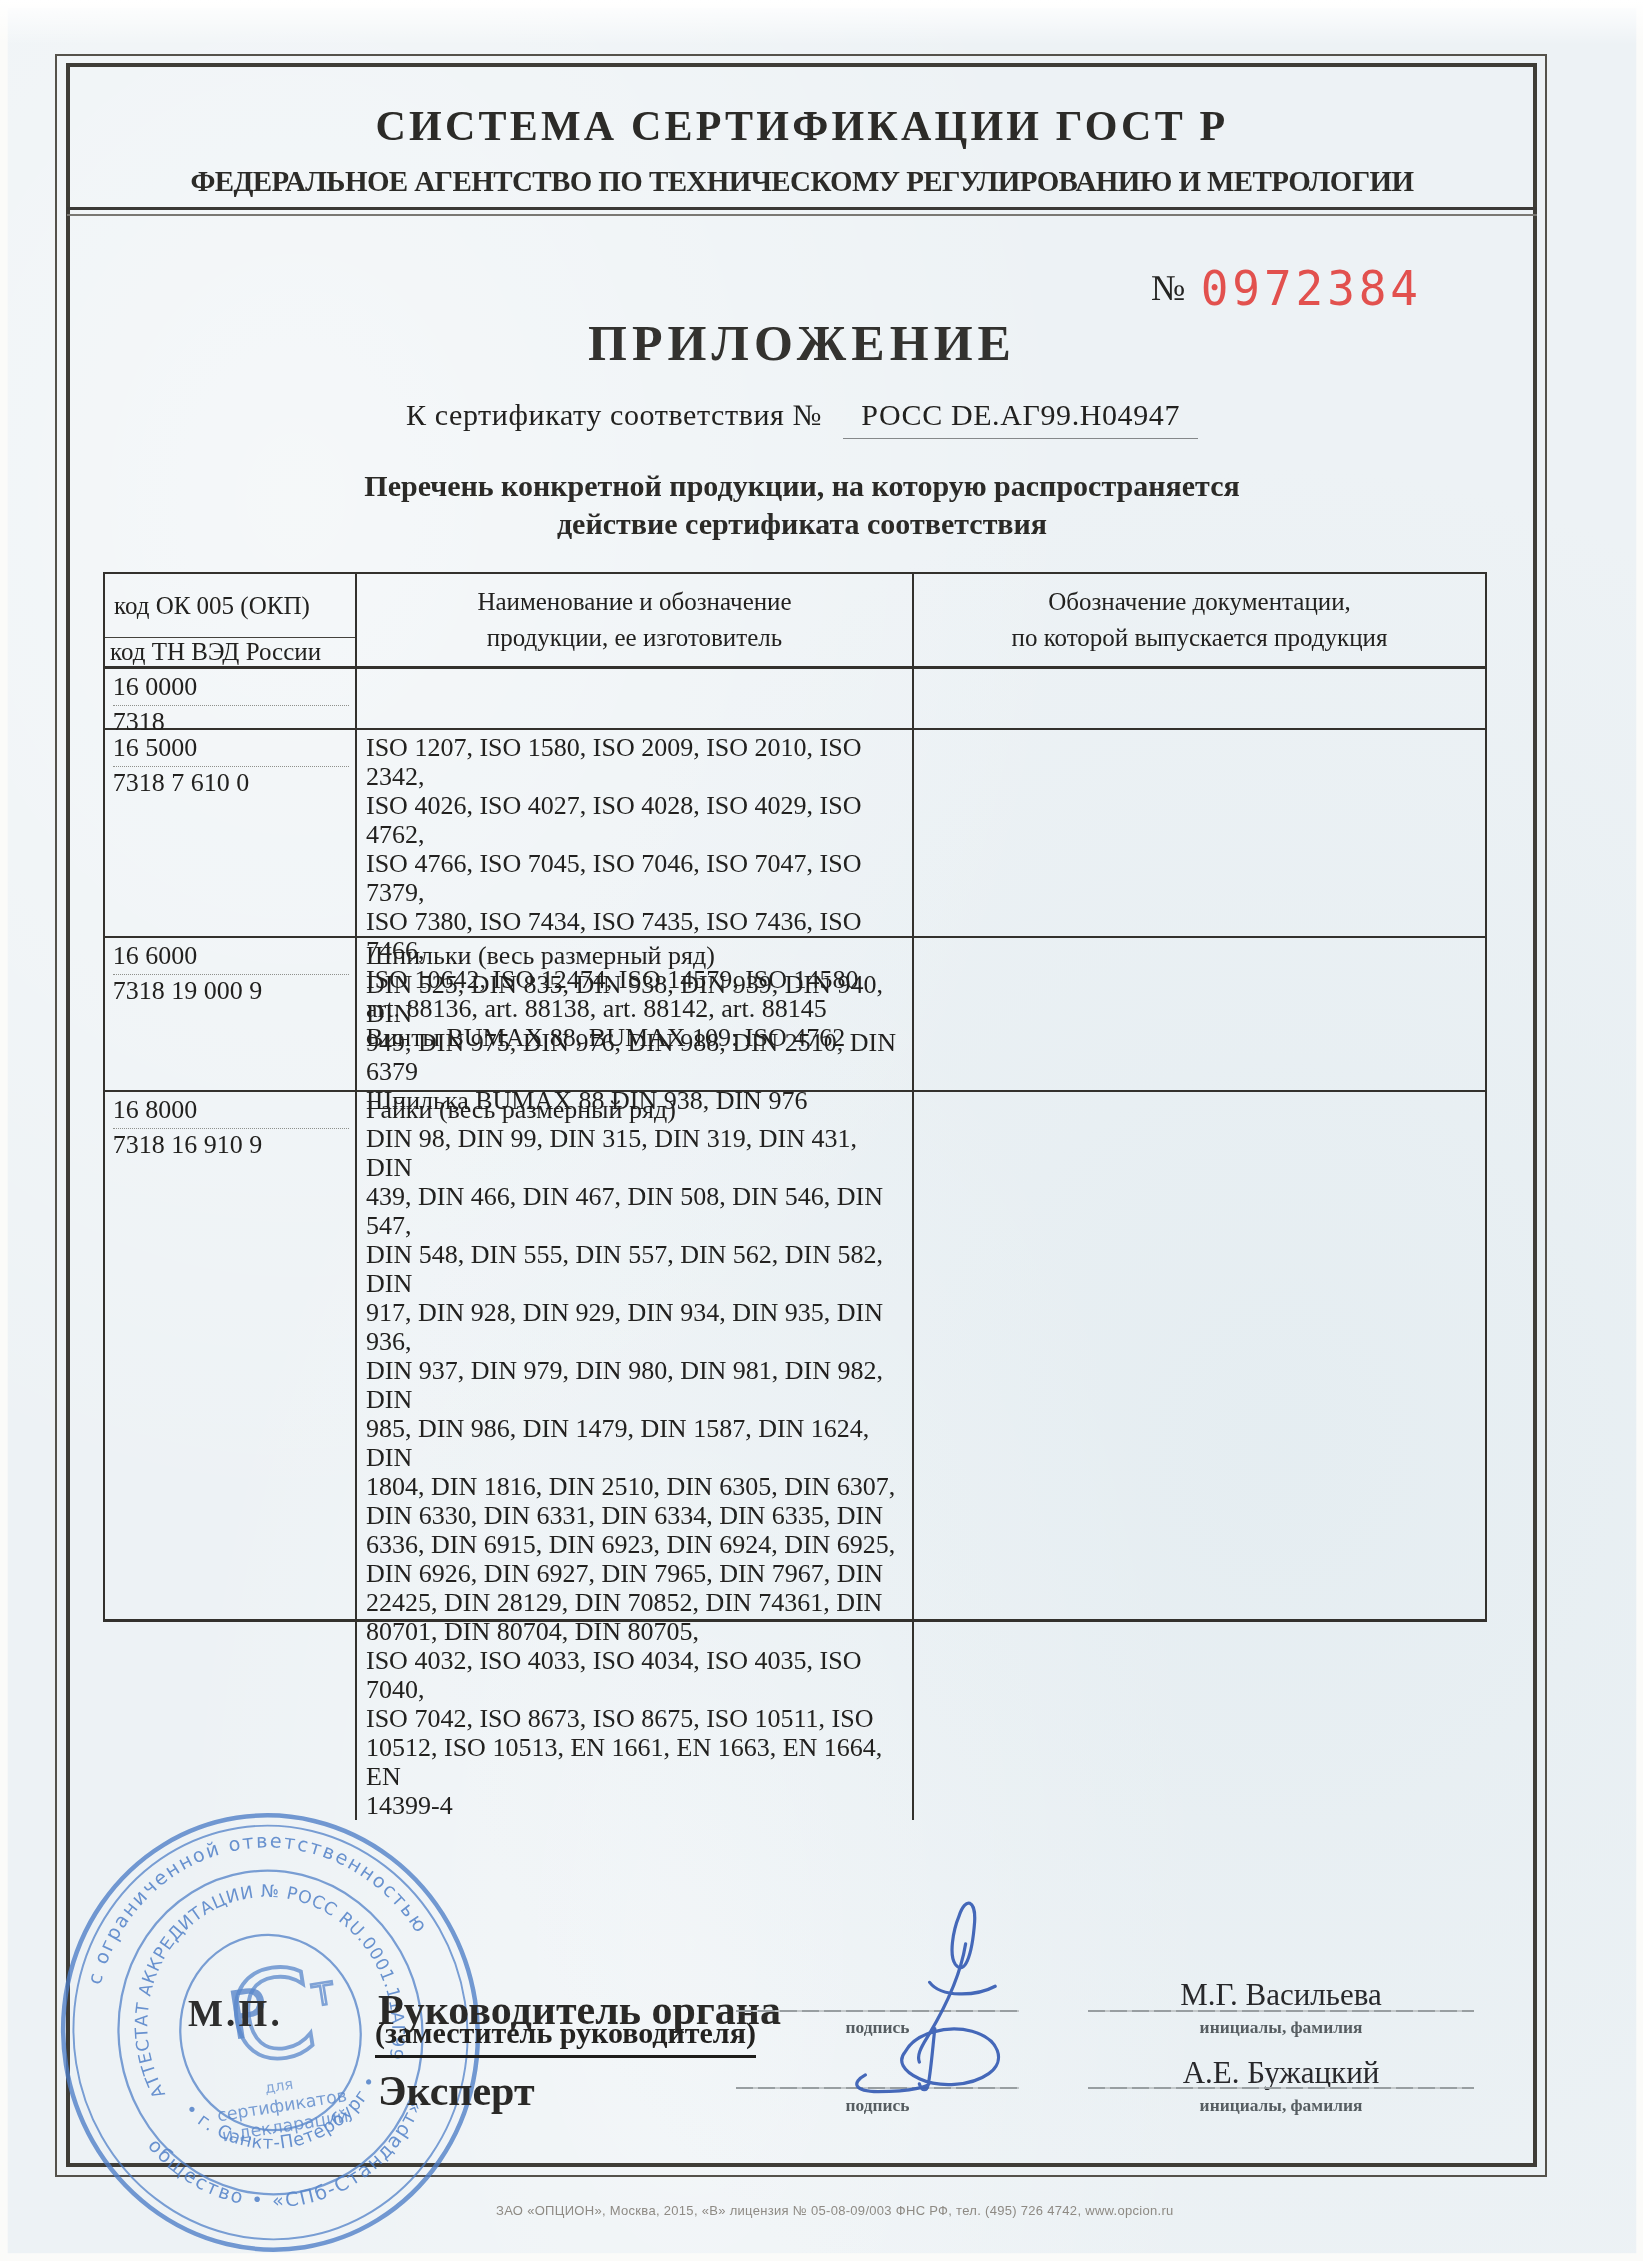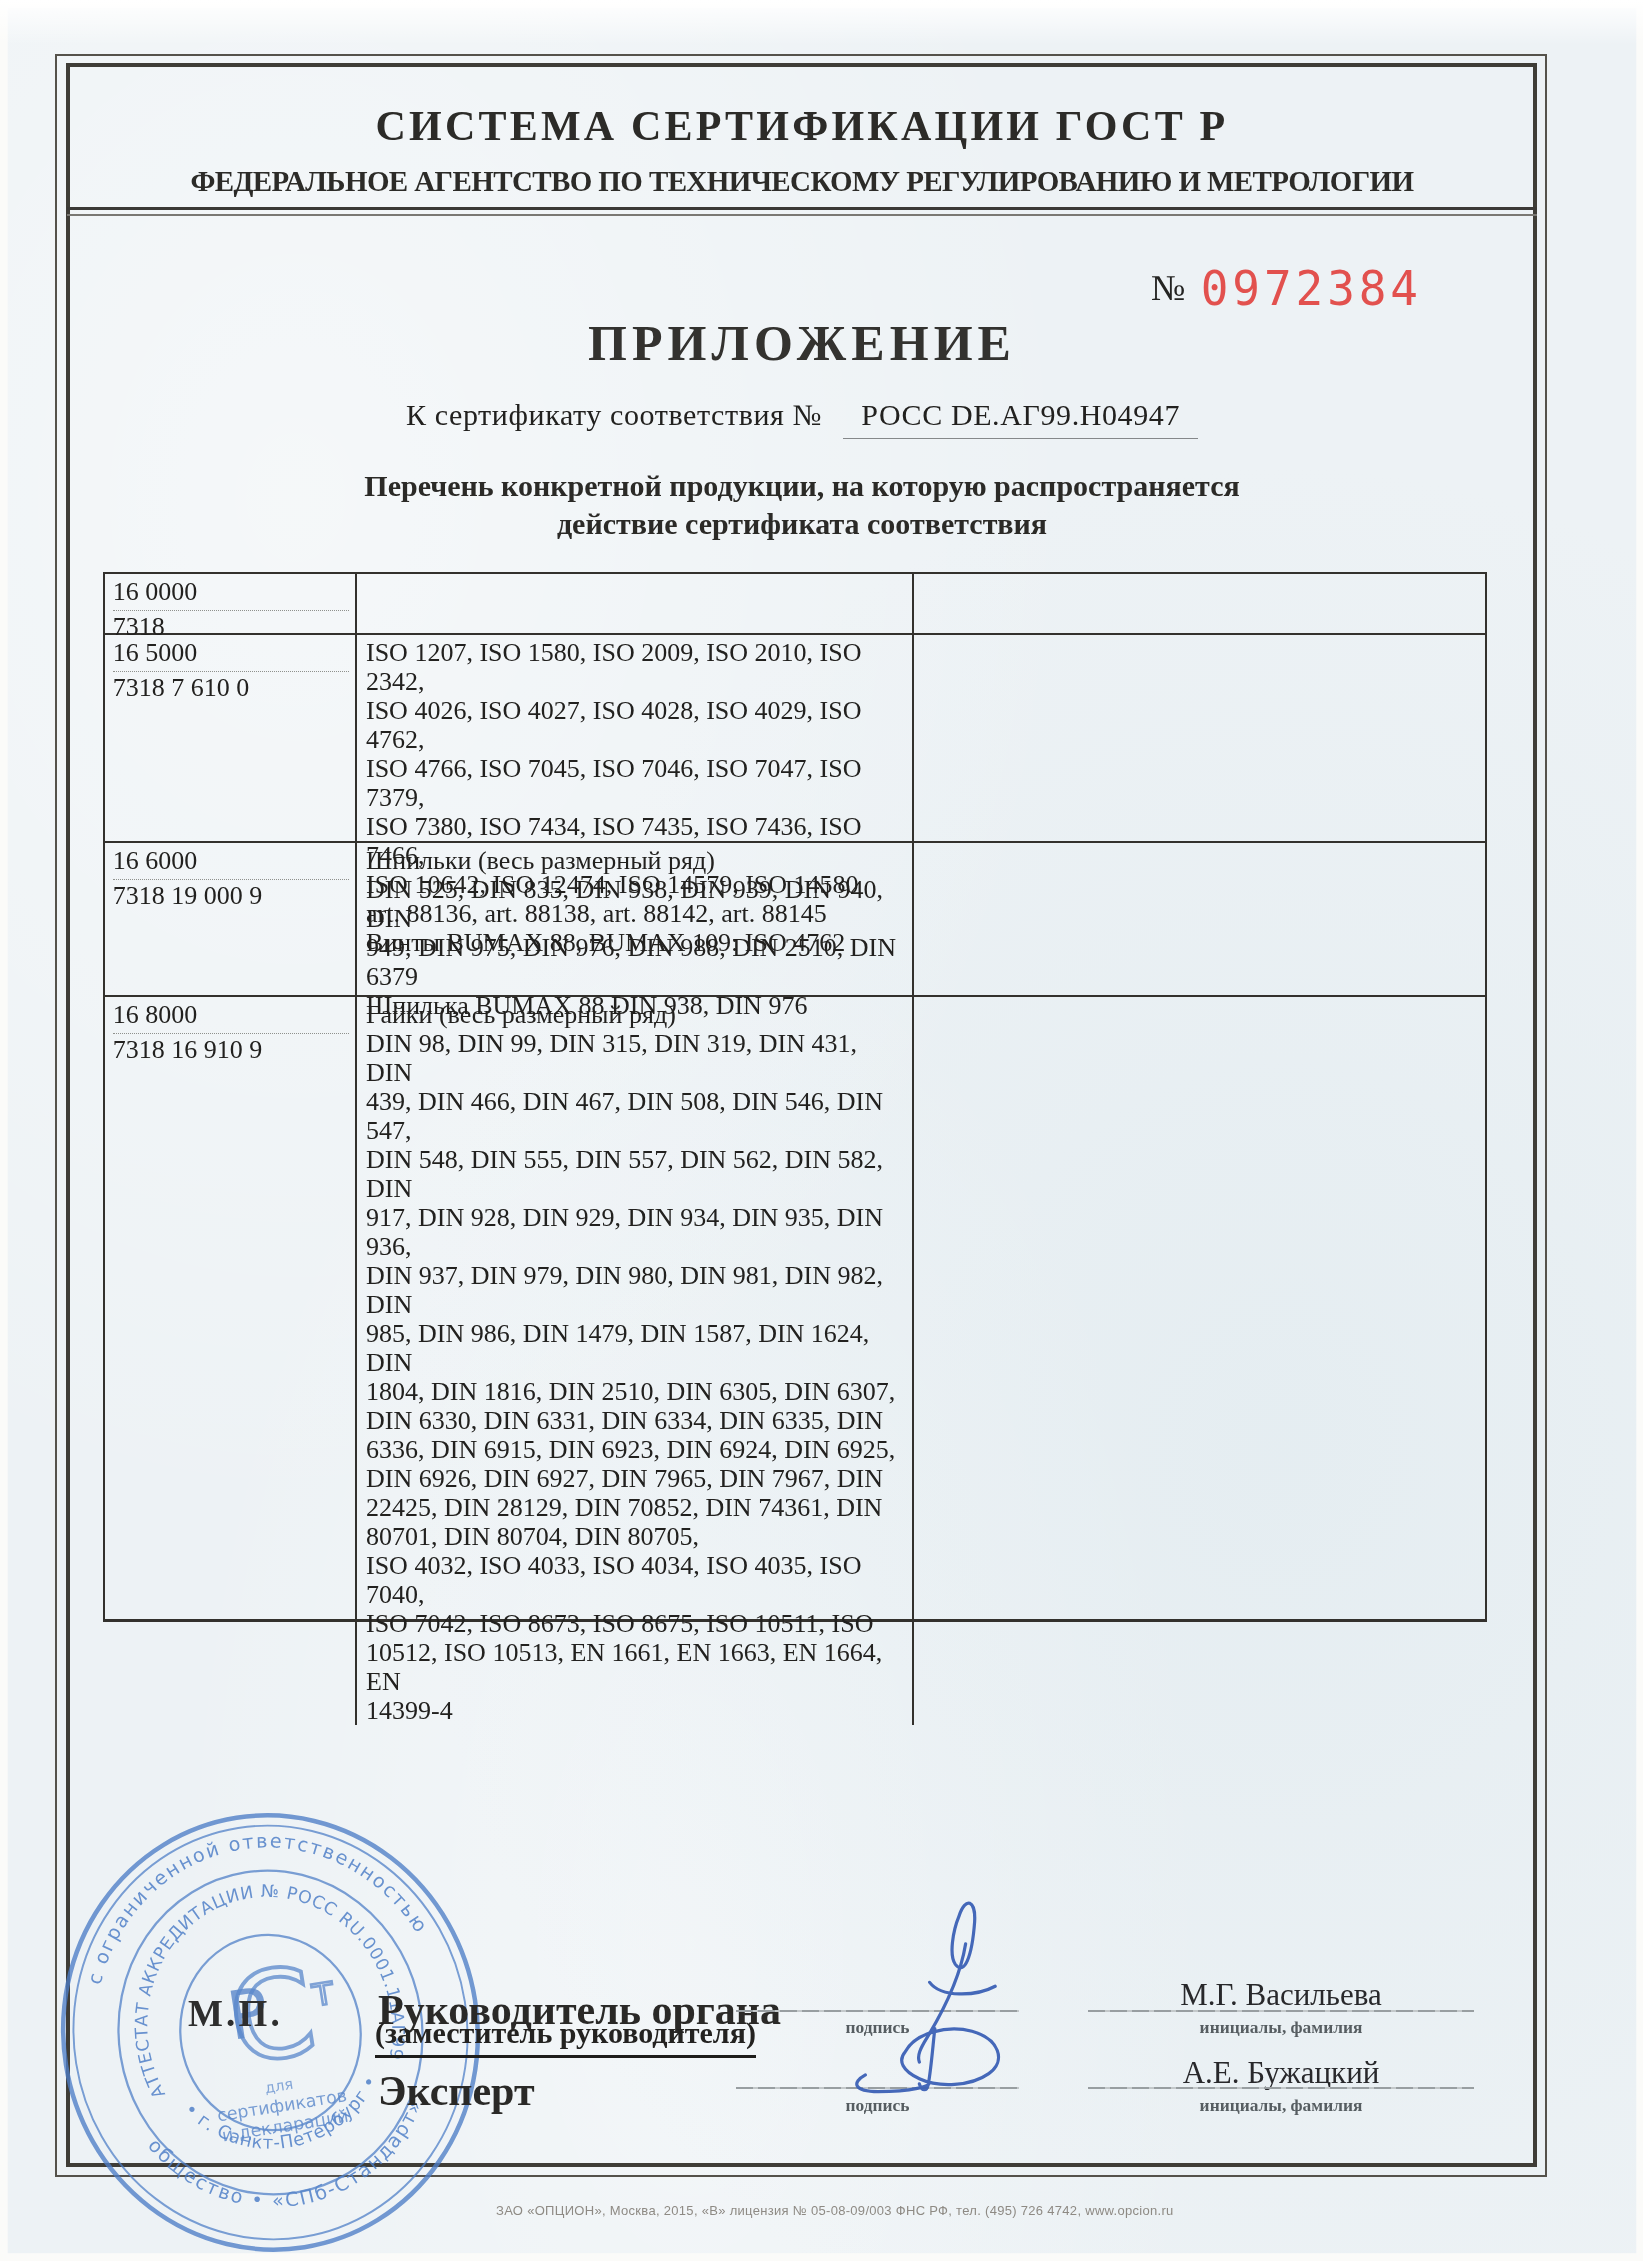--- a/index.html
+++ b/index.html
@@ -123,20 +123,30 @@
 
   <div class="abs cert-line">
     <span class="lbl">К сертификату соответствия №</span>
     <span class="val">РОСС DE.АГ99.Н04947</span>
   </div>
 
   <div class="abs subtitle">Перечень конкретной продукции, на которую распространяется
 действие сертификата соответствия</div>
 
   <div class="abs prod-table">
+    <div class="t-header">
+      <div class="t-c1h">
+        <div class="c1-top">код ОК 005 (ОКП)</div>
+        <div class="c1-bot">код ТН ВЭД России</div>
+      </div>
+      <div class="t-c2h">Наименование и обозначение
+продукции, ее изготовитель</div>
+      <div class="t-c3h">Обозначение документации,
+по которой выпускается продукция</div>
+    </div>
 
     <div class="t-row" style="height:61px">
       <div class="r-c1">
         <div>16 0000</div>
         <div class="dotted"></div>
         <div>7318</div>
       </div>
       <div class="r-c2"></div>
       <div class="r-c3"></div>
     </div>

